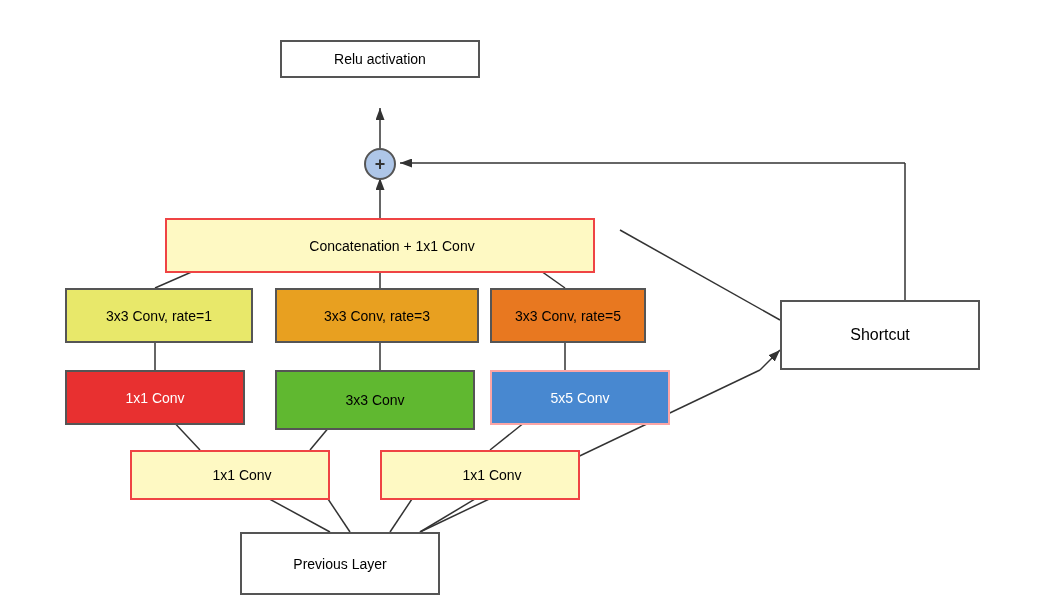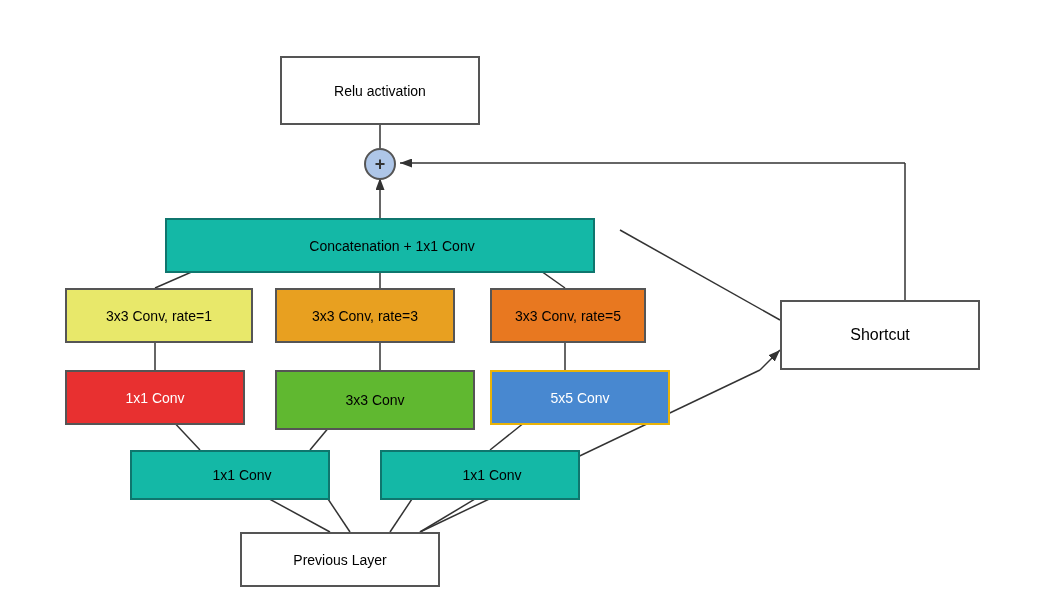--- a/index.html
+++ b/index.html
@@ -24,22 +24,22 @@
       text-align: center;
       font-size: 14px;
       font-weight: 500;
       border: 2px solid #555;
     }
     .node-white {
       background: #fff;
       border: 2px solid #555;
     }
     .node-blue-light {
-      background: #14b8a6;
-      border: 2px solid #0f766e;
+      background: #fef9c3;
+      border: 2px solid #ef4444;
       padding-left: 24px;
     }
     .node-yellow {
       background: #e8e86a;
       border: 2px solid #555;
     }
     .node-orange {
       background: #e8a020;
       border: 2px solid #555;
     }
@@ -51,21 +51,21 @@
       background: #e83030;
       border: 2px solid #555;
       color: #fff;
     }
     .node-green {
       background: #60b830;
       border: 2px solid #555;
     }
     .node-blue {
       background: #4888d0;
-      border: 2px solid #eab308;
+      border: 2px solid #fca5a5;
       color: #fff;
     }
     .plus-circle {
       position: absolute;
       width: 32px;
       height: 32px;
       border-radius: 50%;
       background: #aec6e8;
       border: 2px solid #555;
       display: flex;
@@ -131,37 +131,37 @@
 
     <line x1="620" y1="230" x2="780" y2="320" stroke="#333" stroke-width="1.5"></line>
 
     <line x1="905" y1="310" x2="905" y2="163" stroke="#333" stroke-width="1.5"></line>
     <line x1="905" y1="163" x2="400" y2="163" stroke="#333" stroke-width="1.5" marker-end="url(#arrowhead)"></line>
 
     <line x1="420" y1="532" x2="760" y2="370" stroke="#333" stroke-width="1.5"></line>
     <line x1="760" y1="370" x2="780" y2="350" stroke="#333" stroke-width="1.5" marker-end="url(#arrowhead)"></line>
   </svg>
 
-  <div class="node node-white" style="left: 280px; top: 56px; width: 200px; height: 69px;">
+  <div class="node node-white" style="left: 280px; top: 40px; width: 200px; height: 38px;">
     <span>Relu activation</span>
   </div>
 
   <div class="plus-circle" style="left: 364px; top: 148px;">
     <span>+</span>
   </div>
 
   <div class="node node-blue-light" style="left: 165px; top: 218px; width: 430px; height: 55px;">
     <span>Concatenation + 1x1 Conv</span>
   </div>
 
   <div class="node node-yellow" style="left: 65px; top: 288px; width: 188px; height: 55px;">
     <span>3x3 Conv, rate=1</span>
   </div>
 
-  <div class="node node-orange" style="left: 275px; top: 288px; width: 180px; height: 55px;">
+  <div class="node node-orange" style="left: 275px; top: 288px; width: 204px; height: 55px;">
     <span>3x3 Conv, rate=3</span>
   </div>
 
   <div class="node node-orange2" style="left: 490px; top: 288px; width: 156px; height: 55px;">
     <span>3x3 Conv, rate=5</span>
   </div>
 
   <div class="node node-red" style="left: 65px; top: 370px; width: 180px; height: 55px;">
     <span>1x1 Conv</span>
   </div>
@@ -175,21 +175,21 @@
   </div>
 
   <div class="node node-blue-light" style="left: 130px; top: 450px; width: 200px; height: 50px;">
     <span>1x1 Conv</span>
   </div>
 
   <div class="node node-blue-light" style="left: 380px; top: 450px; width: 200px; height: 50px;">
     <span>1x1 Conv</span>
   </div>
 
-  <div class="node node-white" style="left: 240px; top: 532px; width: 200px; height: 55px;">
+  <div class="node node-white" style="left: 240px; top: 532px; width: 200px; height: 63px;">
     <span>Previous Layer</span>
   </div>
 
   <div class="node node-white" style="left: 780px; top: 300px; width: 200px; height: 70px; font-size: 16px; justify-content: center;">
     <span>Shortcut</span>
   </div>
 
 </div>
 
 </body></html>

